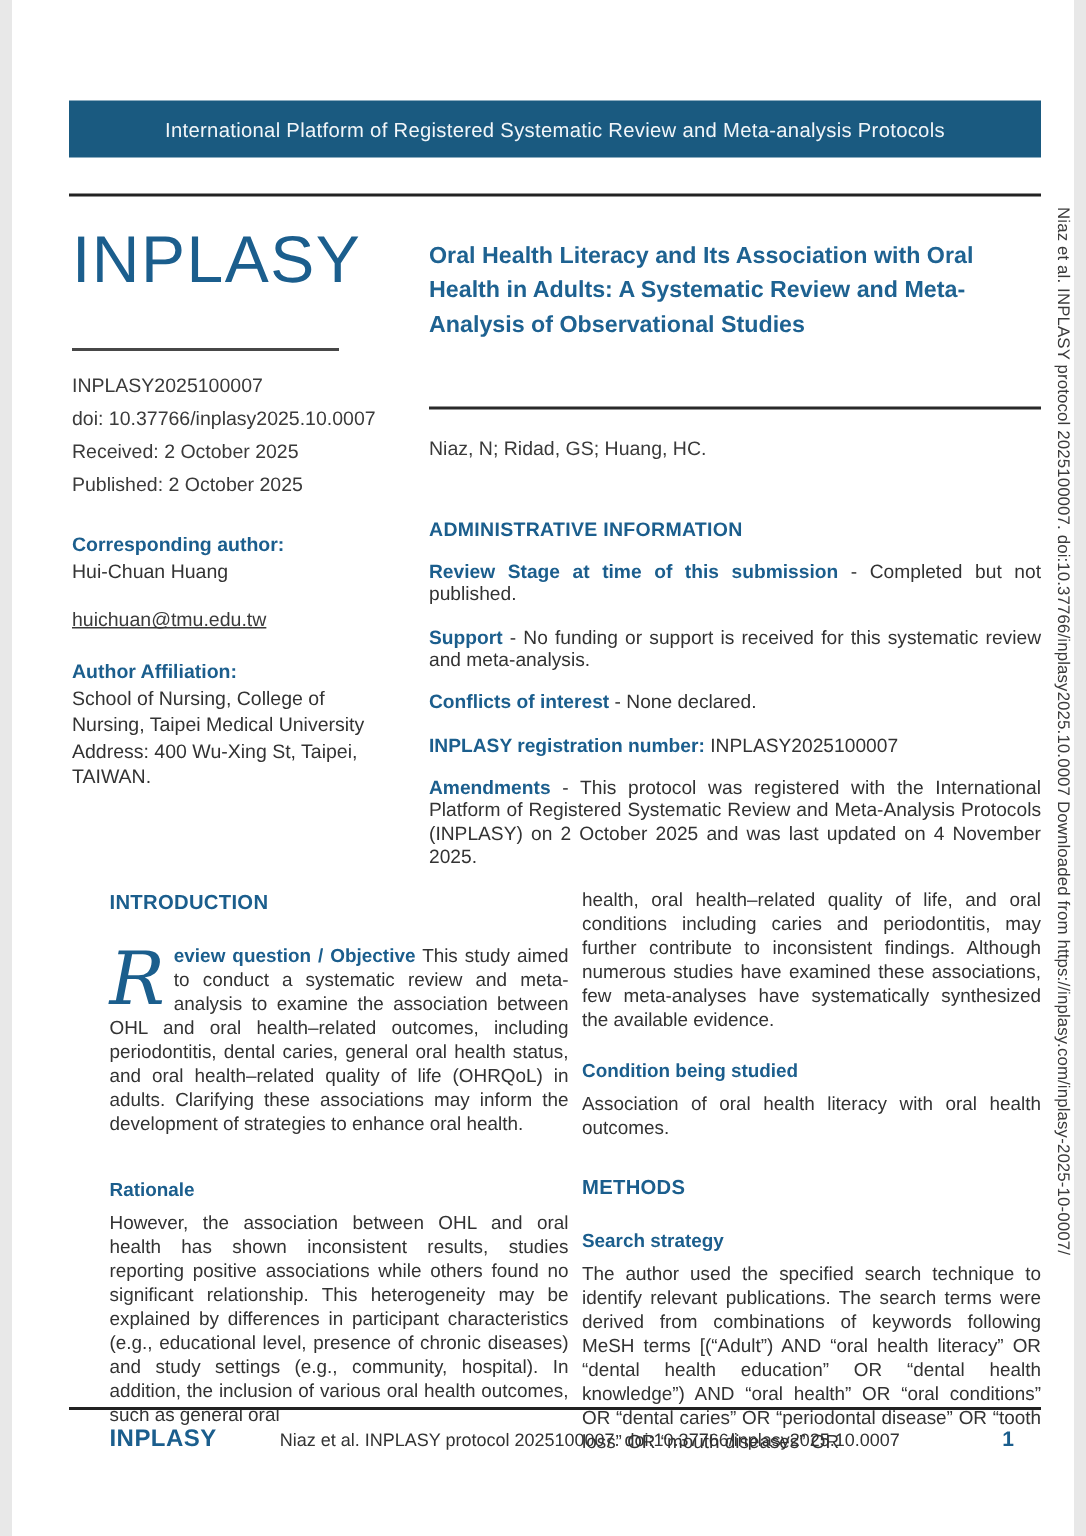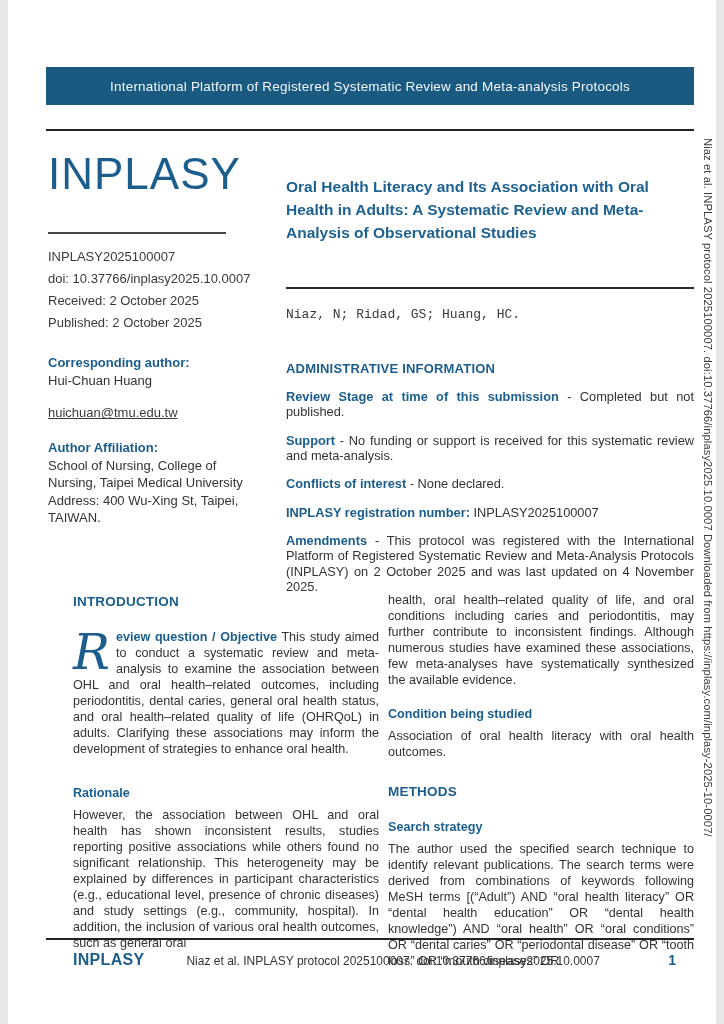--- a/index.html
+++ b/index.html
@@ -30,23 +30,23 @@
   .meta { margin-top: 15px; font-size: 13px; color: #3a3a3a; }
   .meta div { margin-bottom: 7px; }
   .meta .pub { margin-top: 3px; }
   .blue-label { color: #1b5e8d; font-weight: bold; }
   .ca-block { margin-top: 24px; font-size: 13px; line-height: 1.35; }
   .email { display: inline-block; margin-top: 15px; text-decoration: underline; color: #3a3a3a; font-size: 13px; }
   .aff-block { margin-top: 17px; font-size: 13px; line-height: 1.35; width: 208px; }
 
   
   .mast-right { position: absolute; left: 278px; top: 150px; width: 408px; }
-  .title { margin-top: 26px; color: #1e6291; font-weight: bold; font-size: 15.5px; line-height: 1.48; }
+  .title { margin-top: 10px; color: #1e6291; font-weight: bold; font-size: 15.5px; line-height: 1.48; }
   .title-rule { width: 408px; height: 2px; background: #2a2a2a; margin-top: 42px; }
-  .authors { margin-top: 18px; font-size: 13px; color: #3a3a3a; font-family: Liberation Mono, monospace; }
+  .authors { margin-top: 18px; font-size: 13px; color: #3a3a3a; }
   .admin-heading { margin-top: 39px; color: #1b5e8d; font-weight: bold; font-size: 13px; letter-spacing: 0.2px; }
   .admin-par { margin-top: 13px; font-size: 12.8px; line-height: 1.2; text-align: justify; color: #333; }
 
   
   .col { position: absolute; width: 306px; font-size: 12.6px; line-height: 1.27; text-align: justify; color: #333; }
   .col-left  { left: 65px;  top: 593px; }
   .col-right { left: 380px; top: 593px; }
   .section-heading { color: #1b5e8d; font-weight: bold; font-size: 13.5px; letter-spacing: 0.2px; text-align: left; }
   .sub-heading { color: #1b5e8d; font-weight: bold; font-size: 12.6px; margin-top: 28px; text-align: left; }
   .body-par { margin-top: 6px; }

